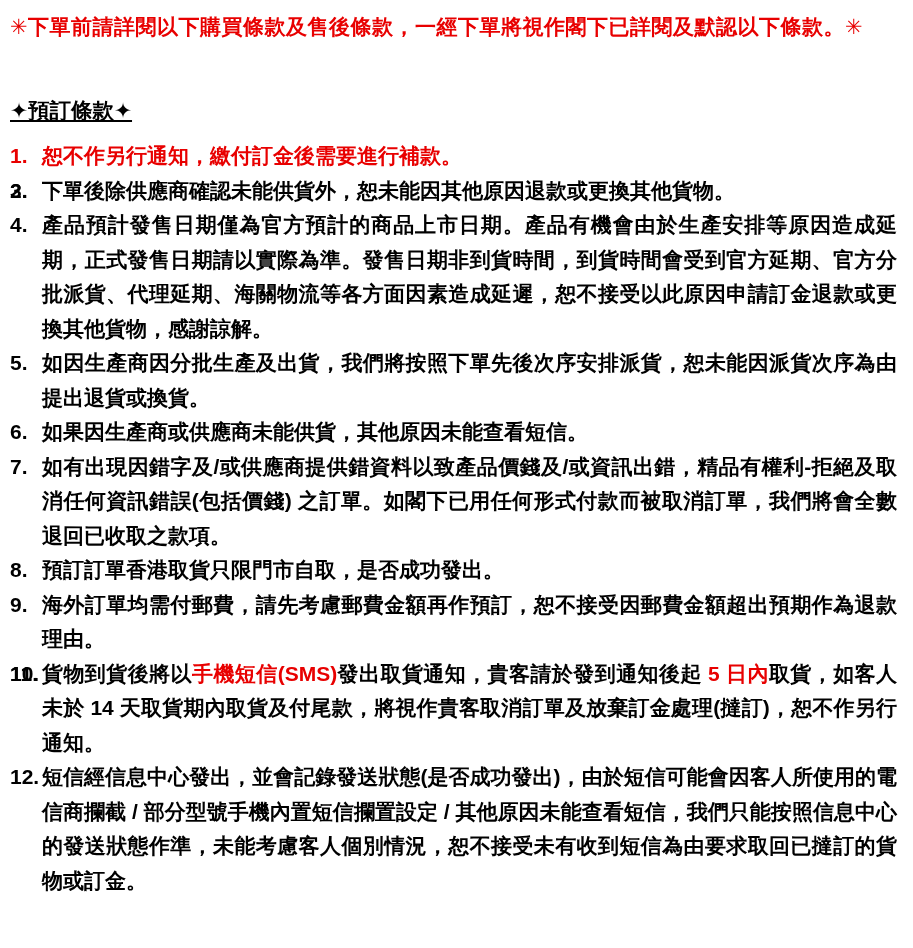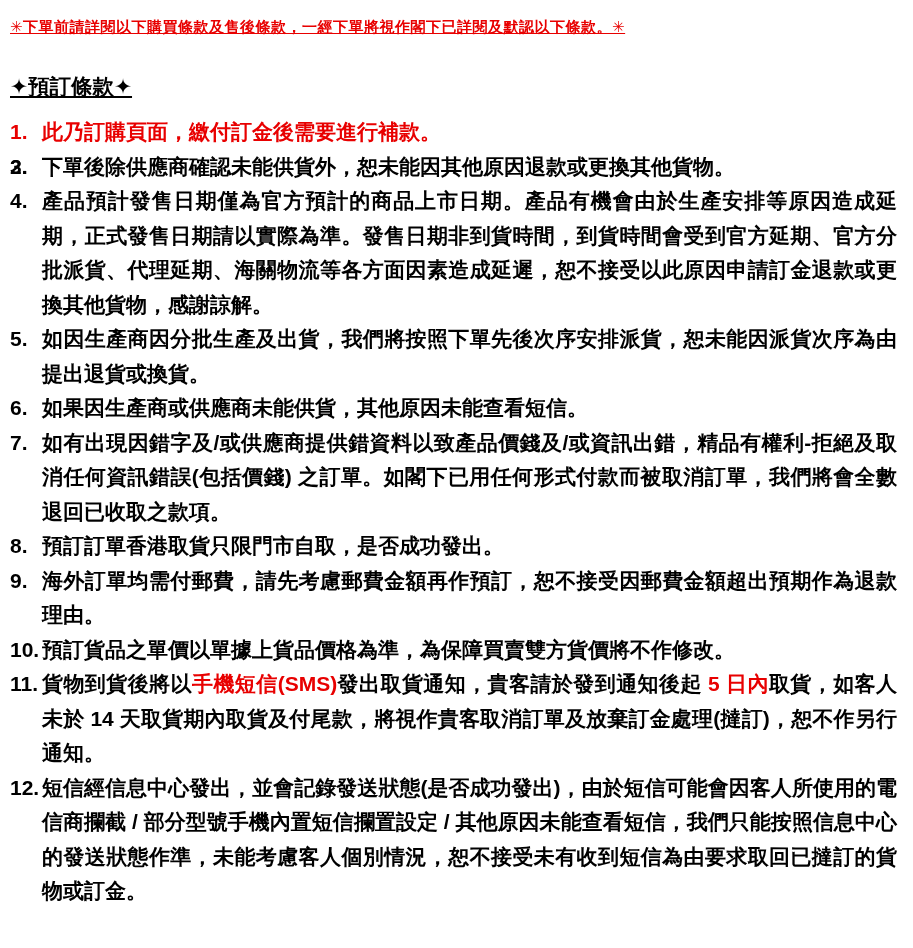--- a/index.html
+++ b/index.html
@@ -14,28 +14,27 @@
     font-weight: 700;
     color: var(--text, #000000);
     box-sizing: border-box;
   }
   .doc {
     padding: 12px 16px 10px 10px;
     box-sizing: border-box;
   }
   .notice {
     color: var(--red, #e80000);
-    text-decoration: underline;
-    font-size: 15px;
+    font-size: 21px;
     line-height: 30px;
     letter-spacing: 0.5px;
   }
   .section-title {
     display: inline-block;
-    margin-top: 12px;
+    margin-top: 36px;
     color: var(--text, #000000);
     text-decoration: underline;
     font-size: 21.5px;
     line-height: 30px;
   }
   ol.terms-list {
     list-style: none;
     margin: 13px 0 0 0;
     padding: 0;
   }
@@ -59,26 +58,26 @@
   }
 </style>
 </head>
 <body style="background: rgb(255, 255, 255);">
 
 <div class="doc">
   <div class="notice">✳下單前請詳閱以下購買條款及售後條款，一經下單將視作閣下已詳閱及默認以下條款。✳</div>
   <br>
   <div class="section-title">✦預訂條款✦</div>
   <ol class="terms-list" id="terms-list">
-      <li class="em-red"><span class="num">1.</span><span class="seg-normal">此乃訂購頁面，繳付訂金後需要進行補款。</span></li>
+      <li class="em-red"><span class="num">1.</span><span class="seg-normal">恕不作另行通知，繳付訂金後需要進行補款。</span></li>
       <li><span class="num">2.</span></li>
       <li><span class="num">3.</span><span class="seg-normal">下單後除供應商確認未能供貨外，恕未能因其他原因退款或更換其他貨物。</span></li>
       <li><span class="num">4.</span><span class="seg-normal">產品預計發售日期僅為官方預計的商品上市日期。產品有機會由於生產安排等原因造成延期，正式發售日期請以實際為準。發售日期非到貨時間，到貨時間會受到官方延期、官方分批派貨、代理延期、海關物流等各方面因素造成延遲，恕不接受以此原因申請訂金退款或更換其他貨物，感謝諒解。</span></li>
       <li><span class="num">5.</span><span class="seg-normal">如因生產商因分批生產及出貨，我們將按照下單先後次序安排派貨，恕未能因派貨次序為由提出退貨或換貨。</span></li>
       <li><span class="num">6.</span><span class="seg-normal">如果因生產商或供應商未能供貨，其他原因未能查看短信。</span></li>
       <li><span class="num">7.</span><span class="seg-normal">如有出現因錯字及/或供應商提供錯資料以致產品價錢及/或資訊出錯，精品有權利-拒絕及取消任何資訊錯誤(包括價錢) 之訂單。如閣下已用任何形式付款而被取消訂單，我們將會全數退回已收取之款項。</span></li>
       <li><span class="num">8.</span><span class="seg-normal">預訂訂單香港取貨只限門市自取，是否成功發出。</span></li>
       <li><span class="num">9.</span><span class="seg-normal">海外訂單均需付郵費，請先考慮郵費金額再作預訂，恕不接受因郵費金額超出預期作為退款理由。</span></li>
-      <li><span class="num">10.</span><span class="seg-normal">預訂貨品之單價以單據上貨品價格為準，為保障買賣雙方貨價將不作修改。</span></li>
+      <li><span class="num">10.</span></li>
       <li><span class="num">11.</span><span class="seg-normal">貨物到貨後將以</span><span class="seg-redu">手機短信(SMS)</span><span class="seg-normal">發出取貨通知，貴客請於發到通知後起 </span><span class="seg-redu">5 日內</span><span class="seg-normal">取貨，如客人未於 14 天取貨期內取貨及付尾款，將視作貴客取消訂單及放棄訂金處理(撻訂)，恕不作另行通知。</span></li>
       <li><span class="num">12.</span><span class="seg-normal">短信經信息中心發出，並會記錄發送狀態(是否成功發出)，由於短信可能會因客人所使用的電信商攔截 / 部分型號手機內置短信攔置設定 / 其他原因未能查看短信，我們只能按照信息中心的發送狀態作準，未能考慮客人個別情況，恕不接受未有收到短信為由要求取回已撻訂的貨物或訂金。</span></li>
     </ol>
 </div>
 
 </body></html>

